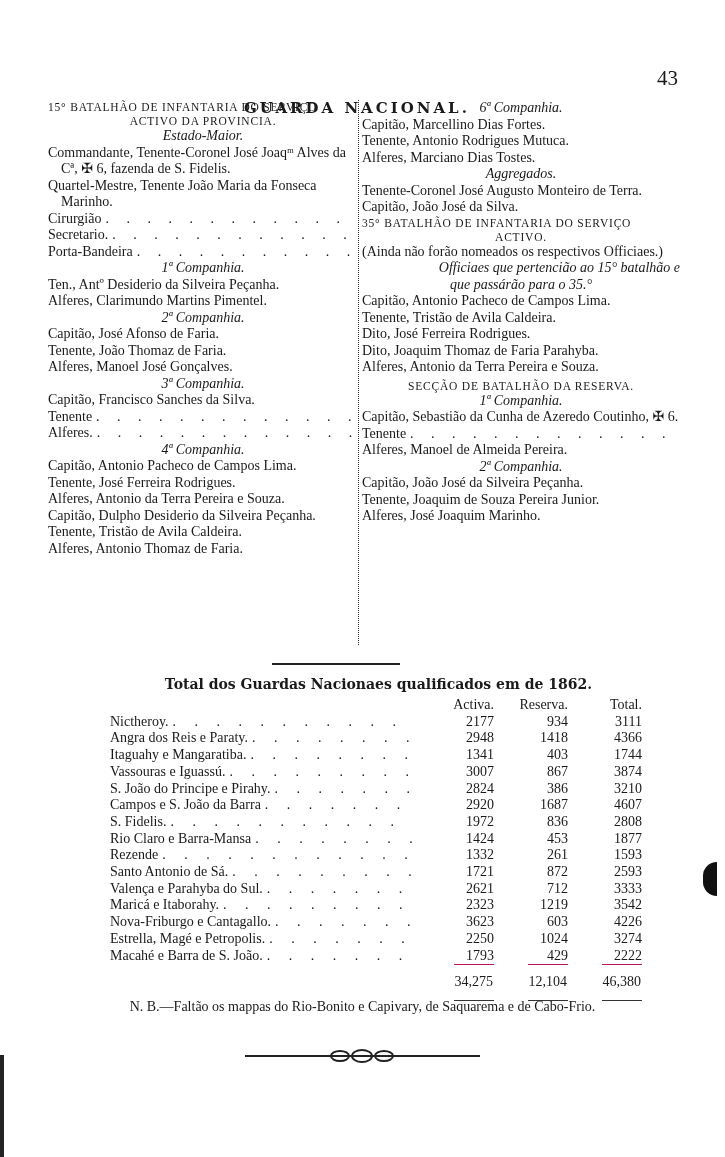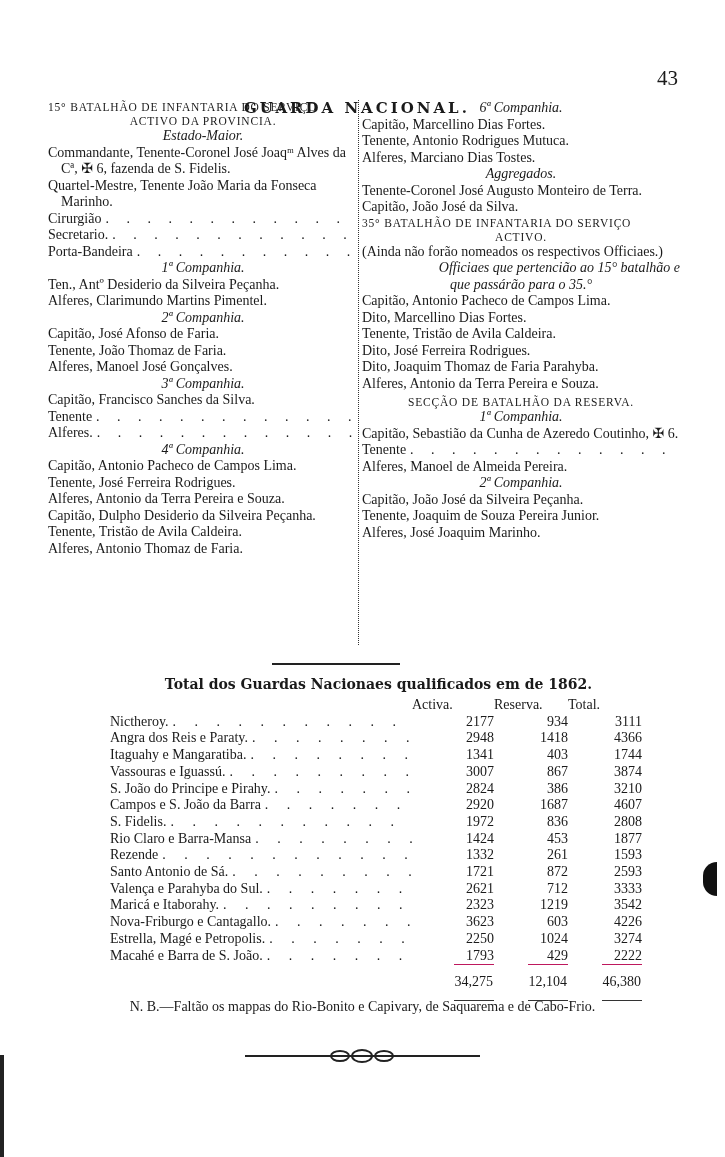--- a/index.html
+++ b/index.html
@@ -27,21 +27,21 @@
   .italic-block { font-style:italic; text-align:center; }
   .italic-block .l1 { text-align:right; }
   .rule-top { position:absolute; left:272px; top:663px; width:128px; height:0; border-top:2px solid #222; }
   .table-title { position:absolute; top:676px; left:0; width:725px; text-align:center; font-weight:bold; font-size:14px; font-family:"DejaVu Serif",serif;padding-left:16px; }
   .stats { position:absolute; top:697px; left:110px; width:570px; font-size:14px; line-height:16.7px; }
   .stats .row { display:flex; align-items:baseline; }
   .stats .name { width:302px; display:flex; overflow:hidden; white-space:nowrap; }
   .stats .name .dots { flex:1; overflow:hidden; letter-spacing:7.5px; padding-left:4px; }
   .stats .num { text-align:right; }
   .stats .c1 { width:82px; } .stats .c2 { width:74px; } .stats .c3 { width:74px; }
-  .stats .hdr .num { text-align:left; }
+  .stats .hdr .num { text-align:right; }
   .stats .totals .num span { display:inline-block; border-top:1px solid #be185d; border-bottom:1px solid #333; padding:9px 1px; }
   .note { position:absolute; top:999px; left:0; width:725px; text-align:center; font-size:14px; }
   .ornament { position:absolute; top:1049px; left:245px; width:235px; height:14px; }
   .right-blot { position:absolute; left:703px; top:862px; width:14px; height:34px; background:#111; border-radius:14px 0 0 14px; }
   .left-bar { position:absolute; left:0; top:1055px; width:4px; height:102px; background:#222; }
 </style>
 </head>
 <body>
 
 <div class="header">
@@ -115,21 +115,20 @@
   <div class="sc-head first">
     <span>35° BATALHÃO DE INFANTARIA DO SERVIÇO</span>
     <span class="center">ACTIVO.</span>
   </div>
   <div class="entry">(Ainda não forão nomeados os respectivos Officiaes.)</div>
   <div class="italic-block">
     <div class="l1">Officiaes que pertencião ao 15° batalhão e</div>
     <div>que passárão para o 35.°</div>
   </div>
   <div class="entry">Capitão, Antonio Pacheco de Campos Lima.</div>
-  <div class="entry">Dito, Marcellino Dias Fortes.</div>
   <div class="entry">Tenente, Tristão de Avila Caldeira.</div>
   <div class="entry">Dito, José Ferreira Rodrigues.</div>
   <div class="entry">Dito, Joaquim Thomaz de Faria Parahyba.</div>
   <div class="entry">Alferes, Antonio da Terra Pereira e Souza.</div>
 
   <div class="sc-head" style="margin-top:3px">SECÇÃO DE BATALHÃO DA RESERVA.</div>
   <div class="sub-head">1ª Companhia.</div>
   <div class="entry">Capitão, Sebastião da Cunha de Azeredo Coutinho, ✠ 6.</div>
   <div class="entry leader">
       <span>Tenente</span>

